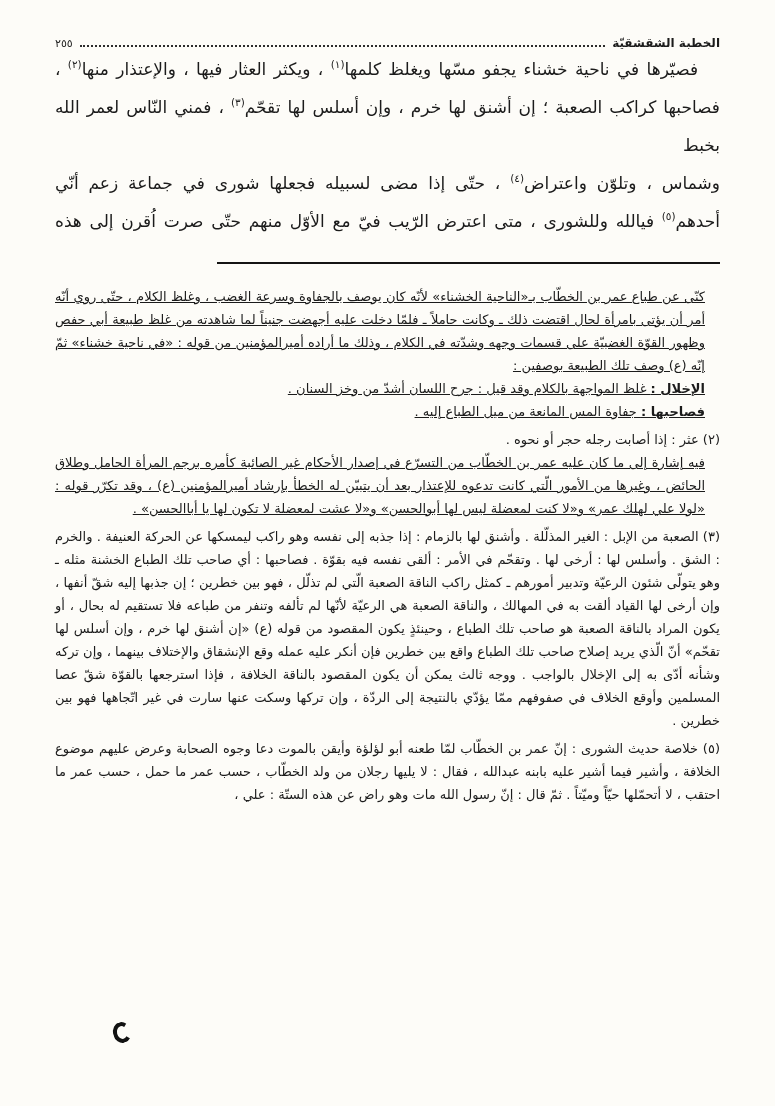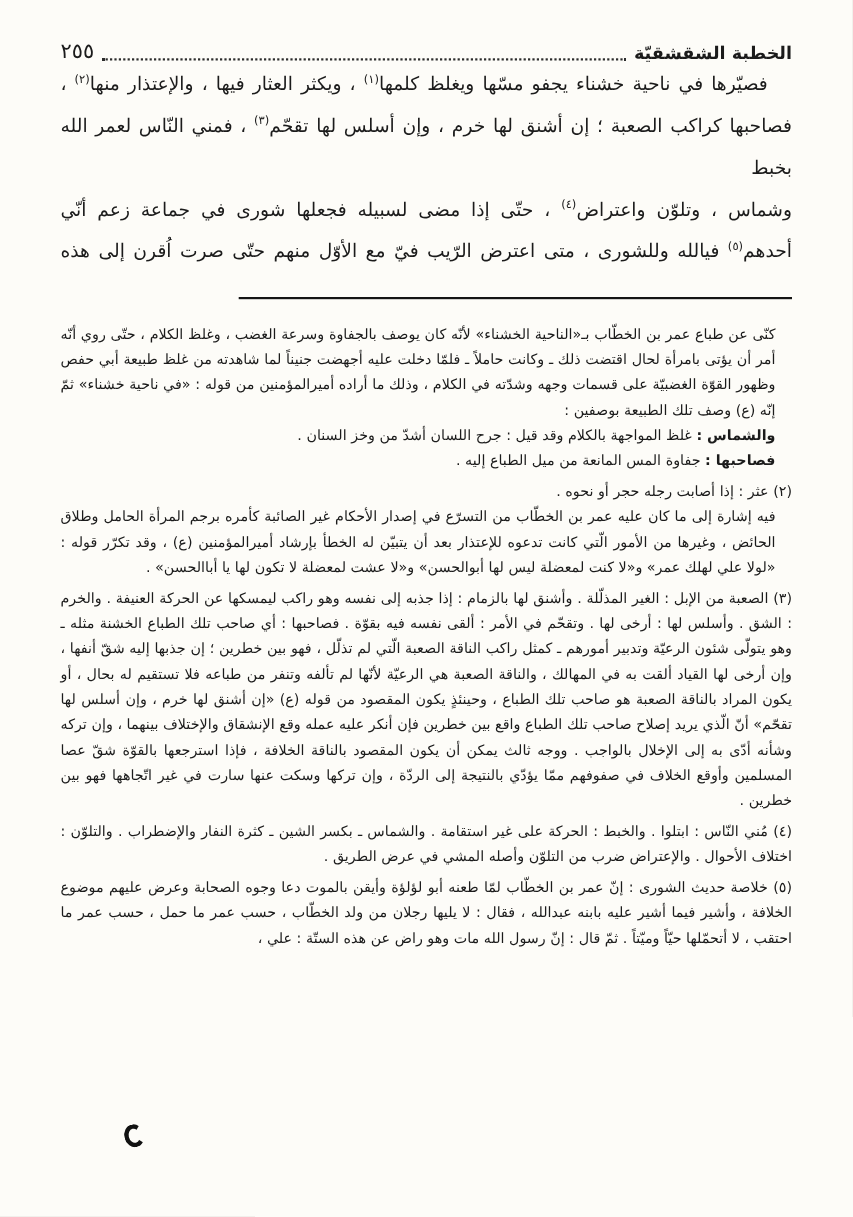--- a/index.html
+++ b/index.html
@@ -14,27 +14,27 @@
     font-family:"DejaVu Sans", sans-serif;
     overflow:hidden;
   }
   .content { padding:36px 55px 0 55px; }
 
   
   .page-header {
     display:flex; align-items:flex-end;
     font-size:14px;
   }
-  .chapter-title { font-weight:bold; font-size:16px; white-space:nowrap; }
+  .chapter-title { font-weight:bold; font-size:12px; white-space:nowrap; }
   .leader-dots {
     flex:1 1 auto; height:6px;
     border-bottom:2px dotted #2c2c2c;
     margin:0 7px 3px 7px;
   }
-  .page-number { font-size:19px; white-space:nowrap; letter-spacing:1px; }
+  .page-number { font-size:11px; white-space:nowrap; letter-spacing:1px; }
 
   
   .main-text { }
   .main-line {
     direction:rtl;
     text-align:justify;
     text-align-last:justify;
     font-size:17px;
     line-height:38px;
   }
@@ -56,21 +56,21 @@
   .footnotes {
     padding-top:8px;
     font-size:13px;
     line-height:23px;
   }
   .fn { margin-top:5px; }
   .fn-head, .fn-para {
     direction:rtl;
     text-align:justify;
   }
-  .fn-para { padding-right:15px; }
+  .fn-para { padding-right:15px;text-decoration:underline; }
   .fn-num { white-space:nowrap; }
   .fn-lead { font-weight:bold; }
 
   
   .continuation-mark { position:absolute; left:113px; top:1022px; }
   .crescent {
     display:block;
     width:18px; height:21px;
     border:4.5px solid #121212;
     border-radius:50%;
@@ -95,32 +95,29 @@
         <div class="main-line">فصاحبها كراكب الصعبة ؛ إن أشنق لها خرم ، وإن أسلس لها تقحّم<sup class="fn-ref">(٣)</sup> ، فمني النّاس لعمر الله بخبط</div>
         <div class="main-line">وشماس ، وتلوّن واعتراض<sup class="fn-ref">(٤)</sup> ، حتّى إذا مضى لسبيله فجعلها شورى في جماعة زعم أنّي</div>
         <div class="main-line">أحدهم<sup class="fn-ref">(٥)</sup> فيالله وللشورى ، متى اعترض الرّيب فيّ مع الأوّل منهم حتّى صرت اُقرن إلى هذه</div>
       </main>
 
     <div class="footnote-rule"></div>
 
     <section class="footnotes" id="footnotes" dir="rtl">
         <div class="fn">
           <div class="fn-para">كنّى عن طباع عمر بن الخطّاب بـ«الناحية الخشناء» لأنّه كان يوصف بالجفاوة وسرعة الغضب ، وغلظ الكلام ، حتّى روي أنّه أمر أن يؤتى بامرأة لحال اقتضت ذلك ـ وكانت حاملاً ـ فلمّا دخلت عليه أجهضت جنيناً لما شاهدته من غلظ طبيعة أبي حفص وظهور القوّة الغضبيّة على قسمات وجهه وشدّته في الكلام ، وذلك ما أراده أميرالمؤمنين من قوله : «في ناحية خشناء» ثمّ إنّه (ع) وصف تلك الطبيعة بوصفين :</div>
-          <div class="fn-para"><b class="fn-lead">والشماس :</b> غلظ المواجهة بالكلام وقد قيل : جرح اللسان أشدّ من وخز السنان .</div>
+          <div class="fn-para"><b class="fn-lead">الإخلال :</b> غلظ المواجهة بالكلام وقد قيل : جرح اللسان أشدّ من وخز السنان .</div>
           <div class="fn-para"><b class="fn-lead">فصاحبها :</b> جفاوة المس المانعة من ميل الطباع إليه .</div>
         </div>
         <div class="fn">
           <div class="fn-head"><span class="fn-num">(٢)</span> عثر : إذا أصابت رجله حجر أو نحوه .</div>
           <div class="fn-para">فيه إشارة إلى ما كان عليه عمر بن الخطّاب من التسرّع في إصدار الأحكام غير الصائبة كأمره برجم المرأة الحامل وطلاق الحائض ، وغيرها من الأمور الّتي كانت تدعوه للإعتذار بعد أن يتبيّن له الخطأ بإرشاد أميرالمؤمنين (ع) ، وقد تكرّر قوله : «لولا علي لهلك عمر» و«لا كنت لمعضلة ليس لها أبوالحسن» و«لا عشت لمعضلة لا تكون لها يا أباالحسن» .</div>
         </div>
         <div class="fn">
           <div class="fn-head"><span class="fn-num">(٣)</span> الصعبة من الإبل : الغير المذلّلة . وأشنق لها بالزمام : إذا جذبه إلى نفسه وهو راكب ليمسكها عن الحركة العنيفة . والخرم : الشق . وأسلس لها : أرخى لها . وتقحّم في الأمر : ألقى نفسه فيه بقوّة . فصاحبها : أي صاحب تلك الطباع الخشنة مثله ـ وهو يتولّى شئون الرعيّة وتدبير أمورهم ـ كمثل راكب الناقة الصعبة الّتي لم تذلّل ، فهو بين خطرين ؛ إن جذبها إليه شقّ أنفها ، وإن أرخى لها القياد ألقت به في المهالك ، والناقة الصعبة هي الرعيّة لأنّها لم تألفه وتنفر من طباعه فلا تستقيم له بحال ، أو يكون المراد بالناقة الصعبة هو صاحب تلك الطباع ، وحينئذٍ يكون المقصود من قوله (ع) «إن أشنق لها خرم ، وإن أسلس لها تقحّم» أنّ الّذي يريد إصلاح صاحب تلك الطباع واقع بين خطرين فإن أنكر عليه عمله وقع الإنشقاق والإختلاف بينهما ، وإن تركه وشأنه أدّى به إلى الإخلال بالواجب . ووجه ثالث يمكن أن يكون المقصود بالناقة الخلافة ، فإذا استرجعها بالقوّة شقّ عصا المسلمين وأوقع الخلاف في صفوفهم ممّا يؤدّي بالنتيجة إلى الردّة ، وإن تركها وسكت عنها سارت في غير اتّجاهها فهو بين خطرين .</div>
-        </div>
-        <div class="fn">
-          <div class="fn-head"><span class="fn-num">(٤)</span> مُني النّاس : ابتلوا . والخبط : الحركة على غير استقامة . والشماس ـ بكسر الشين ـ كثرة النفار والإضطراب . والتلوّن : اختلاف الأحوال . والإعتراض ضرب من التلوّن وأصله المشي في عرض الطريق .</div>
         </div>
         <div class="fn">
           <div class="fn-head"><span class="fn-num">(٥)</span> خلاصة حديث الشورى : إنّ عمر بن الخطّاب لمّا طعنه أبو لؤلؤة وأيقن بالموت دعا وجوه الصحابة وعرض عليهم موضوع الخلافة ، وأشير فيما أشير عليه بابنه عبدالله ، فقال : لا يليها رجلان من ولد الخطّاب ، حسب عمر ما حمل ، حسب عمر ما احتقب ، لا أتحمّلها حيّاً وميّتاً . ثمّ قال : إنّ رسول الله مات وهو راض عن هذه الستّة : علي ،</div>
         </div>
       </section>
 
   </div>
 
   <div class="continuation-mark">
     <span class="crescent"></span>

